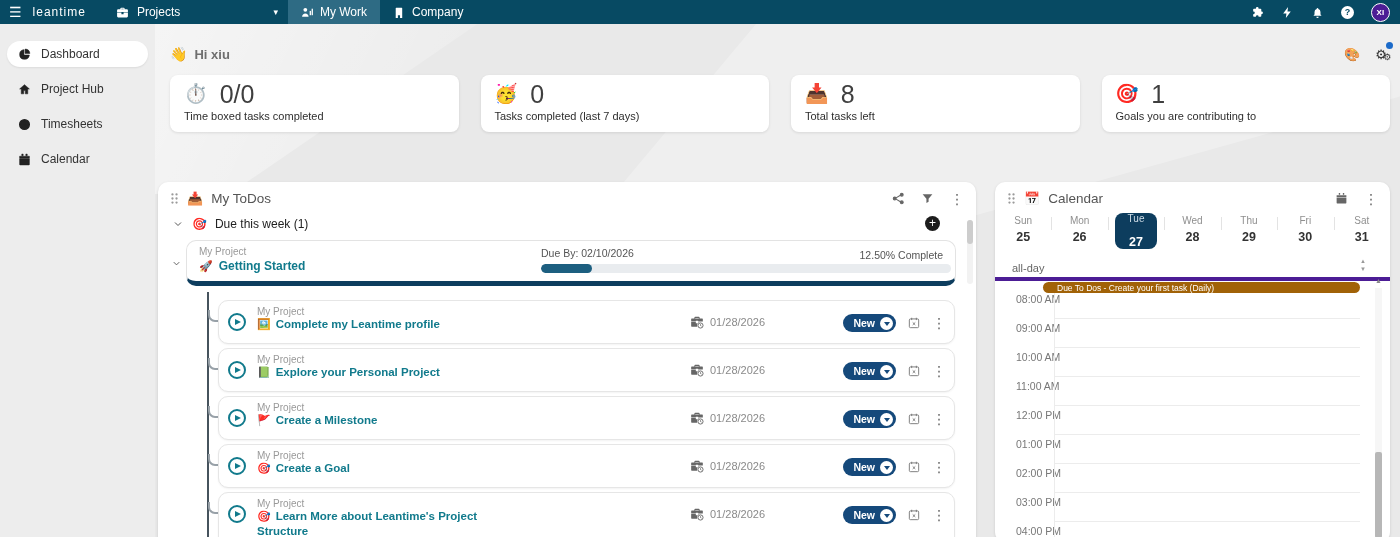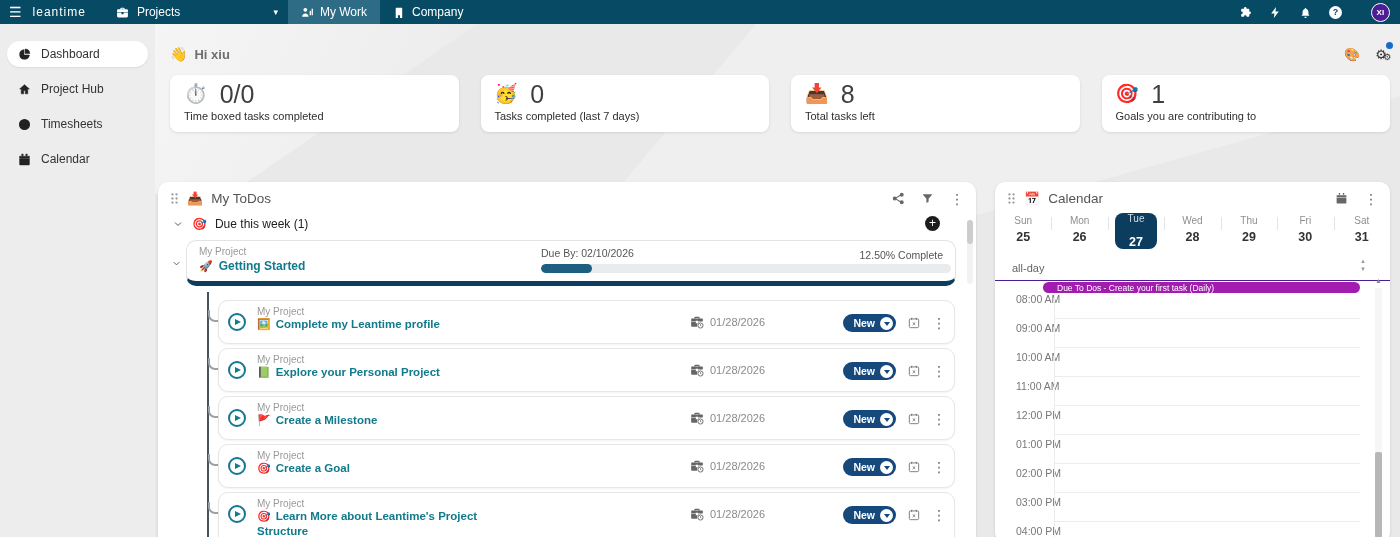--- a/index.html
+++ b/index.html
@@ -30,21 +30,21 @@
   .nav-projects .chev { margin-left:auto; margin-right:10px; font-size:9px; }
   .nav-tab { display:flex; align-items:center; gap:6px; padding:0 13px; height:100%;
     font-size:12px; cursor:pointer; white-space:nowrap; }
   .nav-tab.active { background:#2e6b84; }
   .nav-right { margin-left:auto; display:flex; align-items:center; gap:17px; padding-right:10px; }
   .nav-icon { width:13px; height:13px; fill:#fff; cursor:pointer; }
   .help-badge { width:13px; height:13px; border-radius:50%; background:#fff; color:#074a63;
     font-size:9px; font-weight:bold; text-align:center; line-height:13px; cursor:pointer; }
   .avatar { width:19px; height:19px; border-radius:50%; background:#4c1d95; border:1.5px solid #fff;
     color:#fff; font-size:8px; font-weight:bold; display:flex; align-items:center;
-    justify-content:center; letter-spacing:.3px; cursor:pointer;margin-left:12px; }
+    justify-content:center; letter-spacing:.3px; cursor:pointer; }
 
   
   .sidebar { position:absolute; top:24px; left:0; bottom:0; width:155px; background:#ededed;
     padding-top:17px; z-index:5; }
   .side-item { height:26px; margin:0 7px 9px 7px; padding:0 11px; display:flex; align-items:center;
     gap:10px; font-size:12px; color:#333; border-radius:16px; cursor:pointer; }
   .side-item.active { background:#fff; box-shadow:0 1px 2px rgba(0,0,0,.08); }
   .side-item svg { width:13px; height:13px; fill:#222; stroke:#222; flex:none; }
 
   
@@ -137,25 +137,25 @@
   .days { display:flex; padding:1px 0 6px; }
   .day { flex:1; text-align:center; position:relative; padding-top:3px; cursor:pointer; }
   .day + .day::before { content:""; position:absolute; left:0; top:5px; height:13px; width:1px;
     background:#e3e3e3; }
   .dname { font-size:10px; color:#8f8f8f; margin-bottom:4px; }
   .dnum { font-size:12.5px; font-weight:bold; color:#333; }
   .day-box { width:42px; height:36px; margin:-2px auto 0; background:#0d3d5e; border-radius:8px;
     display:flex; flex-direction:column; align-items:center; justify-content:space-between; }
   .day-box .dname { color:#cfdde7; margin-bottom:2px; }
   .day-box .dnum { color:#fff; }
-  .allday-row { position:relative; height:26px; border-bottom:1px solid #4c1d95; }
+  .allday-row { position:relative; height:26px; border-bottom:4px solid #4c1d95; }
   .allday-label { position:absolute; left:17px; top:7px; font-size:11px; color:#666; }
   .allday-arrows { position:absolute; right:24px; top:3px; display:flex; flex-direction:column;
     gap:2px; font-size:6px; color:#999; line-height:1; cursor:pointer; }
-  .event-bar { position:absolute; left:48px; width:317px; top:100px; height:11px; background:#a21caf;
+  .event-bar { position:absolute; left:48px; width:317px; top:100px; height:11px; background:#a16207;
     border-radius:6px; overflow:hidden; color:#fff; font-size:8.5px; line-height:13px;
     padding-left:14px; white-space:nowrap; cursor:pointer; z-index:2; }
   .timegrid { position:absolute; left:0; right:0; top:108px; bottom:0; overflow:hidden; }
   .trow { position:relative; height:29px;margin-left:11px; }
   .tlabel { position:absolute; left:10px; top:3px; font-size:10.5px; color:#777; }
   .tcell { position:absolute; left:48px; right:30px; top:0; height:100%;
     border-bottom:1px solid #ececec; border-left:1px solid #ececec; }
   .cal-up { position:absolute; right:8px; top:95px; font-size:7px; color:#8a8a8a; cursor:pointer; }
   .cal-track { position:absolute; right:8px; top:106px; bottom:2px; width:7px; background:#f6f6f6; }
   .cal-thumb { position:absolute; right:8px; top:270px; width:7px; height:86px; background:#b7b7b7;

